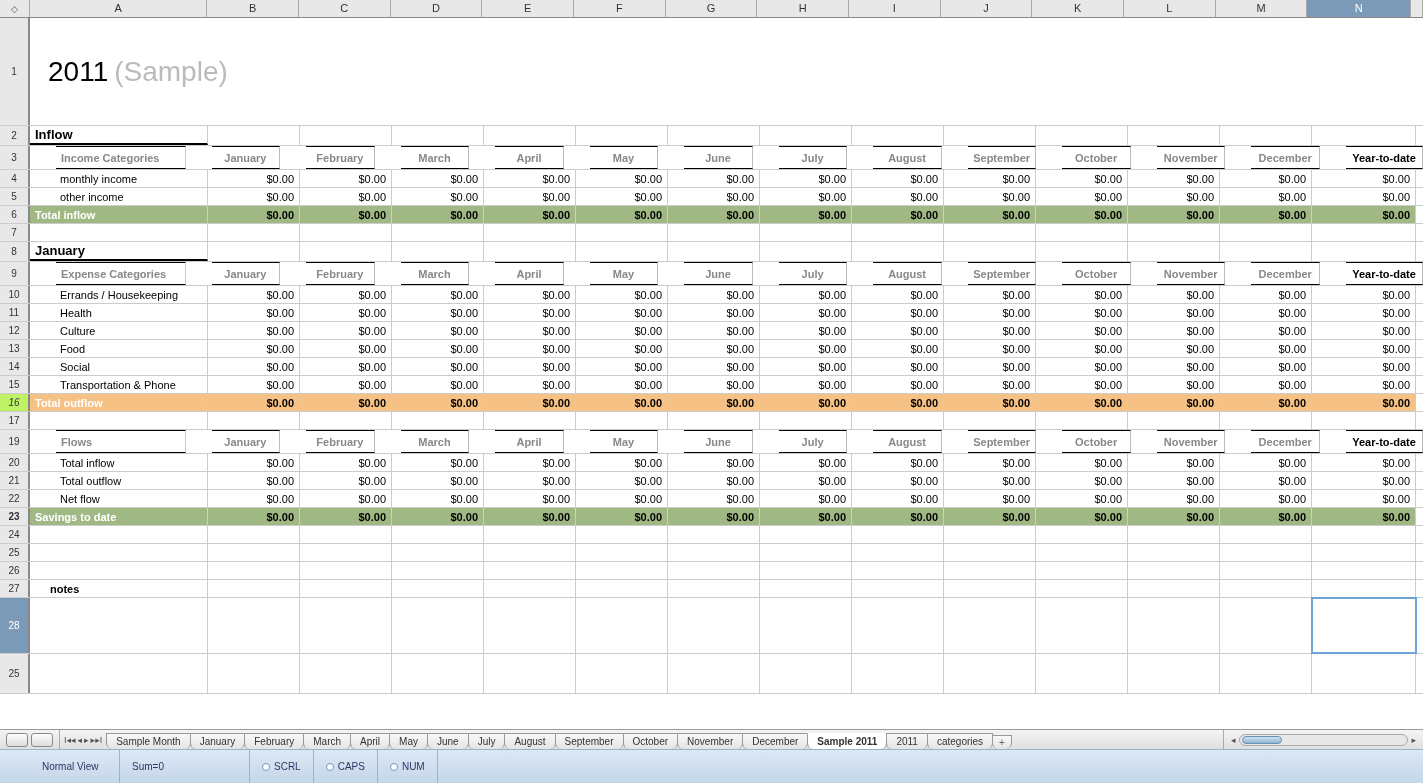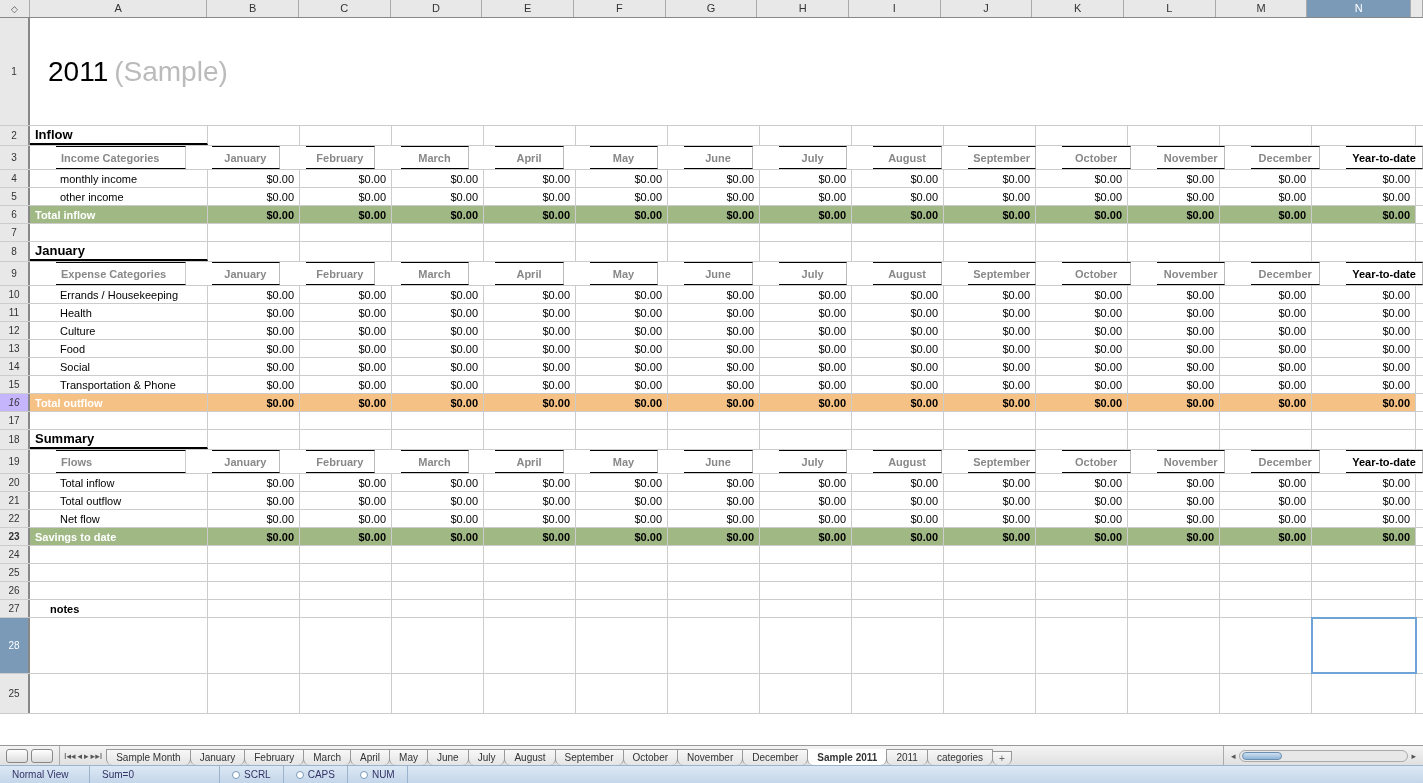--- a/index.html
+++ b/index.html
@@ -184,28 +184,29 @@
   }
   .hscroll-thumb {
     position:absolute; left:2px; top:1px; width:40px; height:8px;
     background:linear-gradient(#cfe0f0,#8fb4d8);
     border:1px solid #6a8fb0; border-radius:5px;
   }
   .hscroll-left, .hscroll-right { font-size:9px; color:#555; padding:0 3px; cursor:pointer; }
 
   
   .status-bar {
-    height: 18px;
+    height: 34px;
     background: linear-gradient(#dce8f4,#c4d6ea);
     border-top: 1px solid #9bb4ce;
     display: flex;
     align-items: flex-start;
     font-size: 10px;
     color: #336;
     flex-shrink: 0;
+    padding-left: 30px;
   }
   .status-seg {
     padding: 0 12px;
     border-right: 1px solid #9bb4ce;
     height: 100%;
     display: flex;
     align-items: center;
   }
   .status-seg.wide { flex:1; }
   .status-seg .dot {
@@ -489,21 +490,21 @@
         <div class="cell cH">$0.00</div>
         <div class="cell cI">$0.00</div>
         <div class="cell cJ">$0.00</div>
         <div class="cell cK">$0.00</div>
         <div class="cell cL">$0.00</div>
         <div class="cell cM">$0.00</div>
         <div class="cell cN">$0.00</div>
     </div>
 
     <div class="row data-row total-orange">
-      <div class="row-header" style="background:#c4b5fd;font-style:italic;">16</div>
+      <div class="row-header" style="background:#bef264;font-style:italic;">16</div>
       <div class="cell cA left">Total outflow</div>
       <div class="cell cB">$0.00</div>
         <div class="cell cC">$0.00</div>
         <div class="cell cD">$0.00</div>
         <div class="cell cE">$0.00</div>
         <div class="cell cF">$0.00</div>
         <div class="cell cG">$0.00</div>
         <div class="cell cH">$0.00</div>
         <div class="cell cI">$0.00</div>
         <div class="cell cJ">$0.00</div>
@@ -524,37 +525,20 @@
         <div class="cell cG"></div>
         <div class="cell cH"></div>
         <div class="cell cI"></div>
         <div class="cell cJ"></div>
         <div class="cell cK"></div>
         <div class="cell cL"></div>
         <div class="cell cM"></div>
         <div class="cell cN"></div>
     </div>
 
-    <div class="row" style="height:20px;">
-      <div class="row-header">18</div>
-      <div class="cell cA left section-head" style="border-bottom:2px solid #000;">Summary</div>
-      <div class="cell cB"></div>
-        <div class="cell cC"></div>
-        <div class="cell cD"></div>
-        <div class="cell cE"></div>
-        <div class="cell cF"></div>
-        <div class="cell cG"></div>
-        <div class="cell cH"></div>
-        <div class="cell cI"></div>
-        <div class="cell cJ"></div>
-        <div class="cell cK"></div>
-        <div class="cell cL"></div>
-        <div class="cell cM"></div>
-        <div class="cell cN"></div>
-    </div>
 
     <div class="row cat-header-row">
       <div class="row-header">19</div>
       <div class="cell cA">Flows</div>
       <div class="cell cB">January</div>
         <div class="cell cC">February</div>
         <div class="cell cD">March</div>
         <div class="cell cE">April</div>
         <div class="cell cF">May</div>
         <div class="cell cG">June</div>

